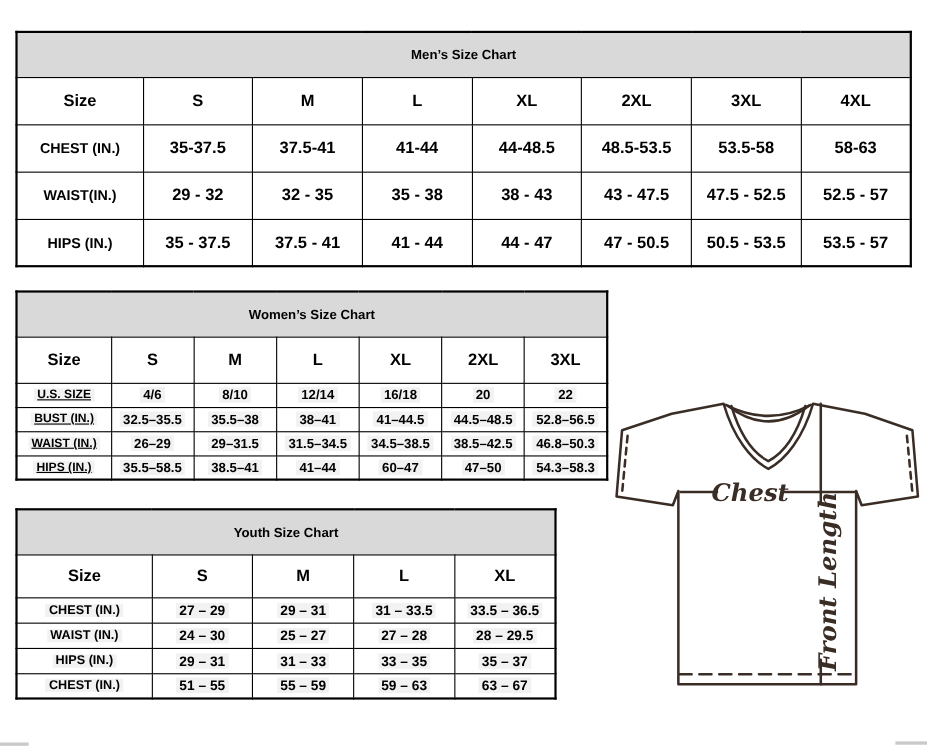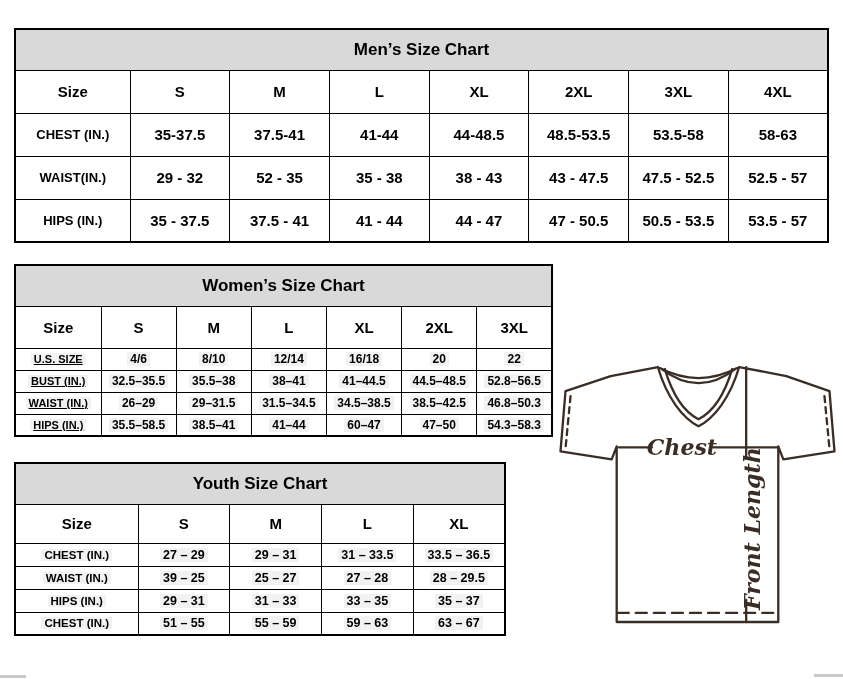--- a/index.html
+++ b/index.html
@@ -13,21 +13,21 @@
   }
 
   table.size-table {
     border-collapse:collapse; table-layout:fixed;
     border:2px solid #000; margin-left:14px;
     text-align:center; font-weight:bold;
   }
   table.size-table th, table.size-table td {
     border:1px solid #000; text-align:center; font-weight:bold; padding:0;
   }
-  tr.section th { background:#d9d9d9; font-size:17px; height:41px; }
+  tr.section th { background:#d9d9d9; font-size:12px; height:41px; }
   tr.cols th { font-size:15px;margin-left:24px; }
 
   
   table.men { width:815px; margin-top:28px; }
   table.men col.c0 { width:115px; }
   table.men tr.cols th { height:43px; }
   table.men td { height:43px; font-size:15px; }
   table.men .rowlabel { font-size:13px; }
 
   
@@ -95,21 +95,21 @@
           <td><span>37.5-41</span></td>
           <td><span>41-44</span></td>
           <td><span>44-48.5</span></td>
           <td><span>48.5-53.5</span></td>
           <td><span>53.5-58</span></td>
           <td><span>58-63</span></td>
         </tr>
         <tr>
           <th class="rowlabel"><span>WAIST(IN.)</span></th>
           <td><span>29 - 32</span></td>
-          <td><span>52 - 35</span></td>
+          <td><span>32 - 35</span></td>
           <td><span>35 - 38</span></td>
           <td><span>38 - 43</span></td>
           <td><span>43 - 47.5</span></td>
           <td><span>47.5 - 52.5</span></td>
           <td><span>52.5 - 57</span></td>
         </tr>
         <tr>
           <th class="rowlabel"><span>HIPS (IN.)</span></th>
           <td><span>35 - 37.5</span></td>
           <td><span>37.5 - 41</span></td>
@@ -205,21 +205,21 @@
         </tr>
         <tr>
           <th class="rowlabel"><span>CHEST (IN.)</span></th>
           <td><span>27 – 29</span></td>
           <td><span>29 – 31</span></td>
           <td><span>31 – 33.5</span></td>
           <td><span>33.5 – 36.5</span></td>
         </tr>
         <tr>
           <th class="rowlabel"><span>WAIST (IN.)</span></th>
-          <td><span>39 – 25</span></td>
+          <td><span>24 – 30</span></td>
           <td><span>25 – 27</span></td>
           <td><span>27 – 28</span></td>
           <td><span>28 – 29.5</span></td>
         </tr>
         <tr>
           <th class="rowlabel"><span>HIPS (IN.)</span></th>
           <td><span>29 – 31</span></td>
           <td><span>31 – 33</span></td>
           <td><span>33 – 35</span></td>
           <td><span>35 – 37</span></td>

